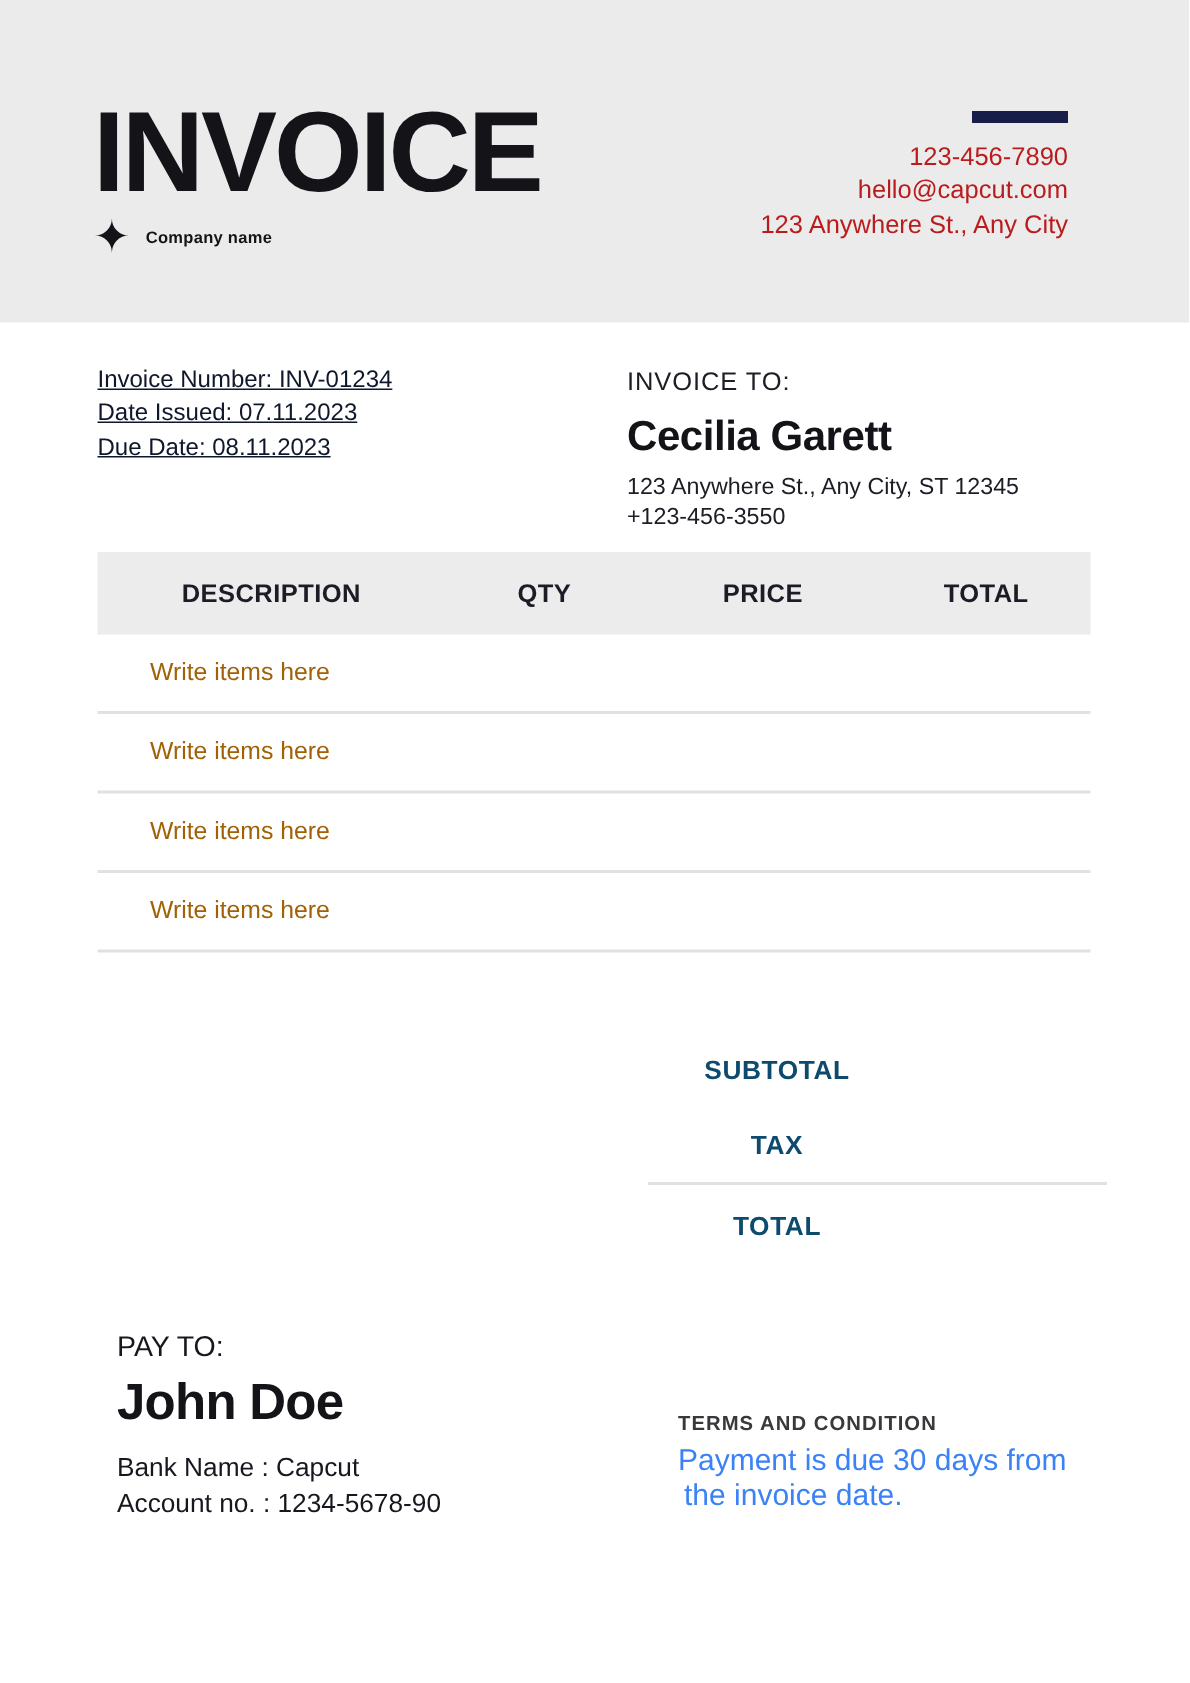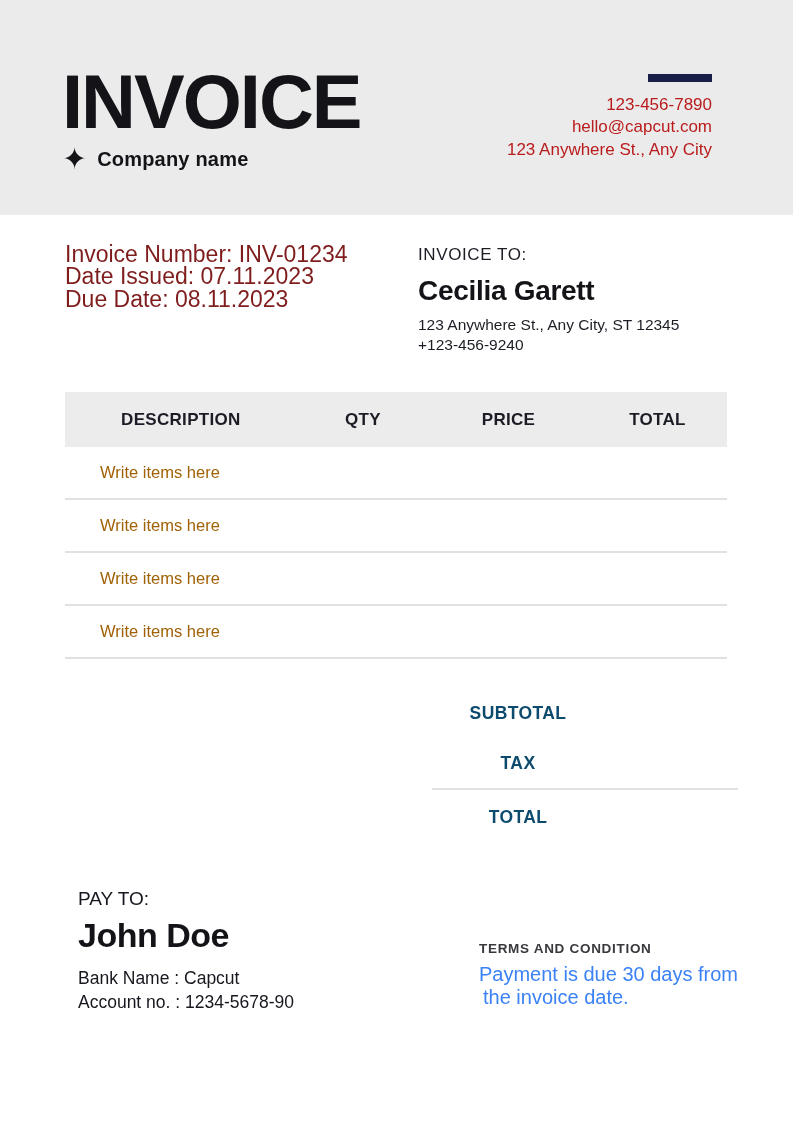--- a/index.html
+++ b/index.html
@@ -37,21 +37,21 @@
     display: flex;
     align-items: center;
     gap: 10px;
   }
   .brand-icon {
     font-size: 30px;
     line-height: 1;
     color: #141418;
   }
   .brand-name {
-    font-size: 20px;
+    font-size: 11px;
     font-weight: bold;
     color: #141418;
     letter-spacing: 0.2px;
   }
   .contact {
     position: absolute;
     right: 81px; top: 74px;
     text-align: right;
     font-size: 17px;
     line-height: 22.4px;
@@ -60,23 +60,24 @@
   .accent-bar {
     width: 64px; height: 8px;
     background: #191e49;
     margin: 0 0 12px auto;
   }
 
   
   .meta {
     position: absolute;
     left: 65px; top: 243px;
-    font-size: 23px;
+    font-size: 16px;
     line-height: 22.3px;
-    color: #7f1d1d;
+    color: #0f172a;
+    text-decoration: underline;
   }
   .bill-to {
     position: absolute;
     left: 418px; top: 245px;
   }
   .bill-to-label {
     font-size: 17px;
     letter-spacing: 0.6px;
     color: #1d1d26;
   }
@@ -90,21 +91,21 @@
   .bill-to-addr {
     margin-top: 8px;
     font-size: 15.5px;
     line-height: 20px;
     color: #1d1d26;
   }
 
   
   .items {
     position: absolute;
-    left: 65px; top: 392px;
+    left: 65px; top: 368px;
     width: 662px;
   }
   .items-head {
     height: 55px;
     background: #ECECEC;
     display: grid;
     grid-template-columns: 35% 20% 24% 21%;
     align-items: center;
     text-align: center;
     font-size: 17px;
@@ -166,21 +167,20 @@
   .pay-to-bank {
     margin-top: 12px;
     font-size: 17.5px;
     line-height: 23.5px;
     color: #17171f;
   }
   .terms {
     position: absolute;
     left: 452px; top: 941px;
     width: 300px;
-    margin-left: 27px;
   }
   .terms-heading {
     font-size: 13.5px;
     font-weight: bold;
     letter-spacing: 0.7px;
     color: #38383d;
   }
   .terms-body {
     margin-top: 7px;
     font-size: 20px;
@@ -212,21 +212,21 @@
     <div>Invoice Number: INV-01234</div>
     <div>Date Issued: 07.11.2023</div>
     <div>Due Date: 08.11.2023</div>
   </div>
 
   <div class="bill-to">
     <div class="bill-to-label">INVOICE TO:</div>
     <div class="bill-to-name">Cecilia Garett</div>
     <div class="bill-to-addr">
       <div>123 Anywhere St., Any City, ST 12345</div>
-      <div>+123-456-9240</div>
+      <div>+123-456-3550</div>
     </div>
   </div>
 
   <div class="items">
     <div class="items-head">
       <div>DESCRIPTION</div>
       <div>QTY</div>
       <div>PRICE</div>
       <div>TOTAL</div>
     </div>

